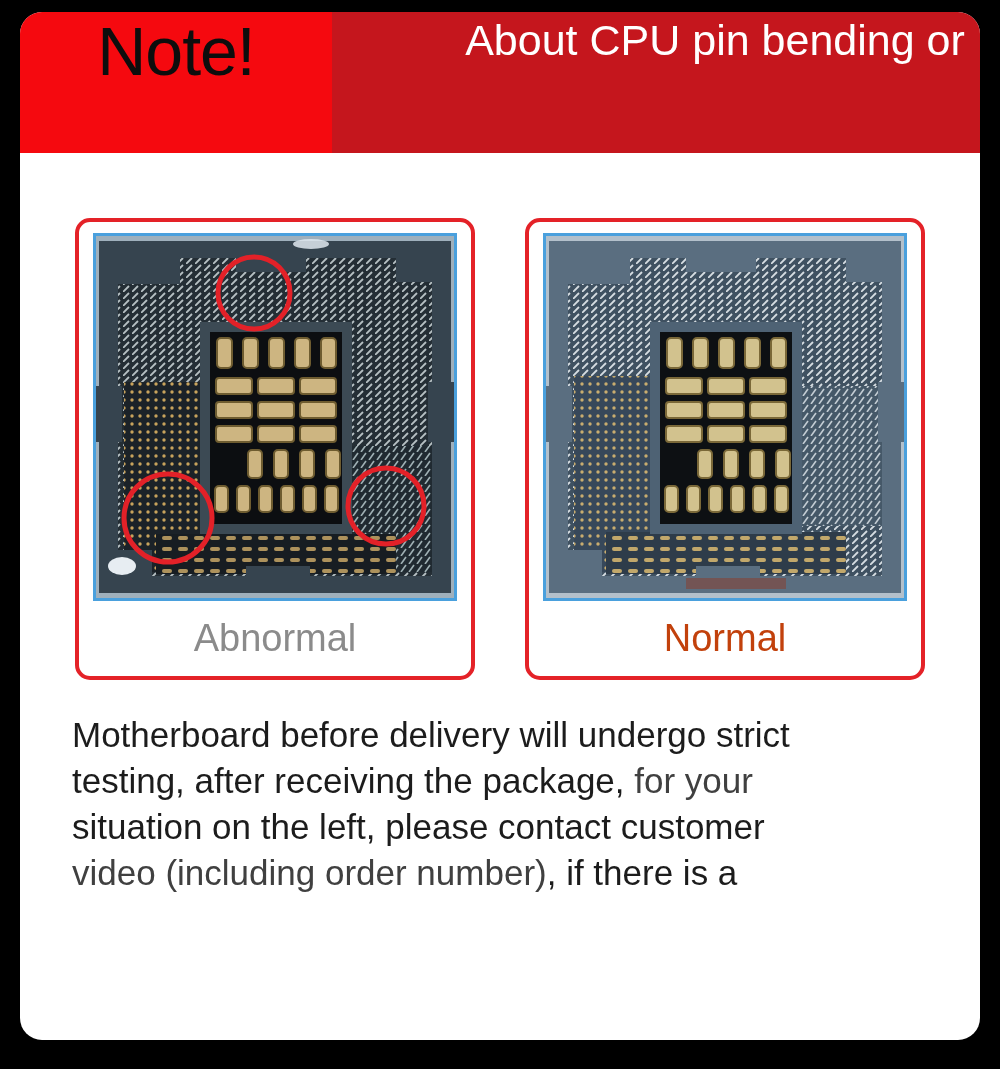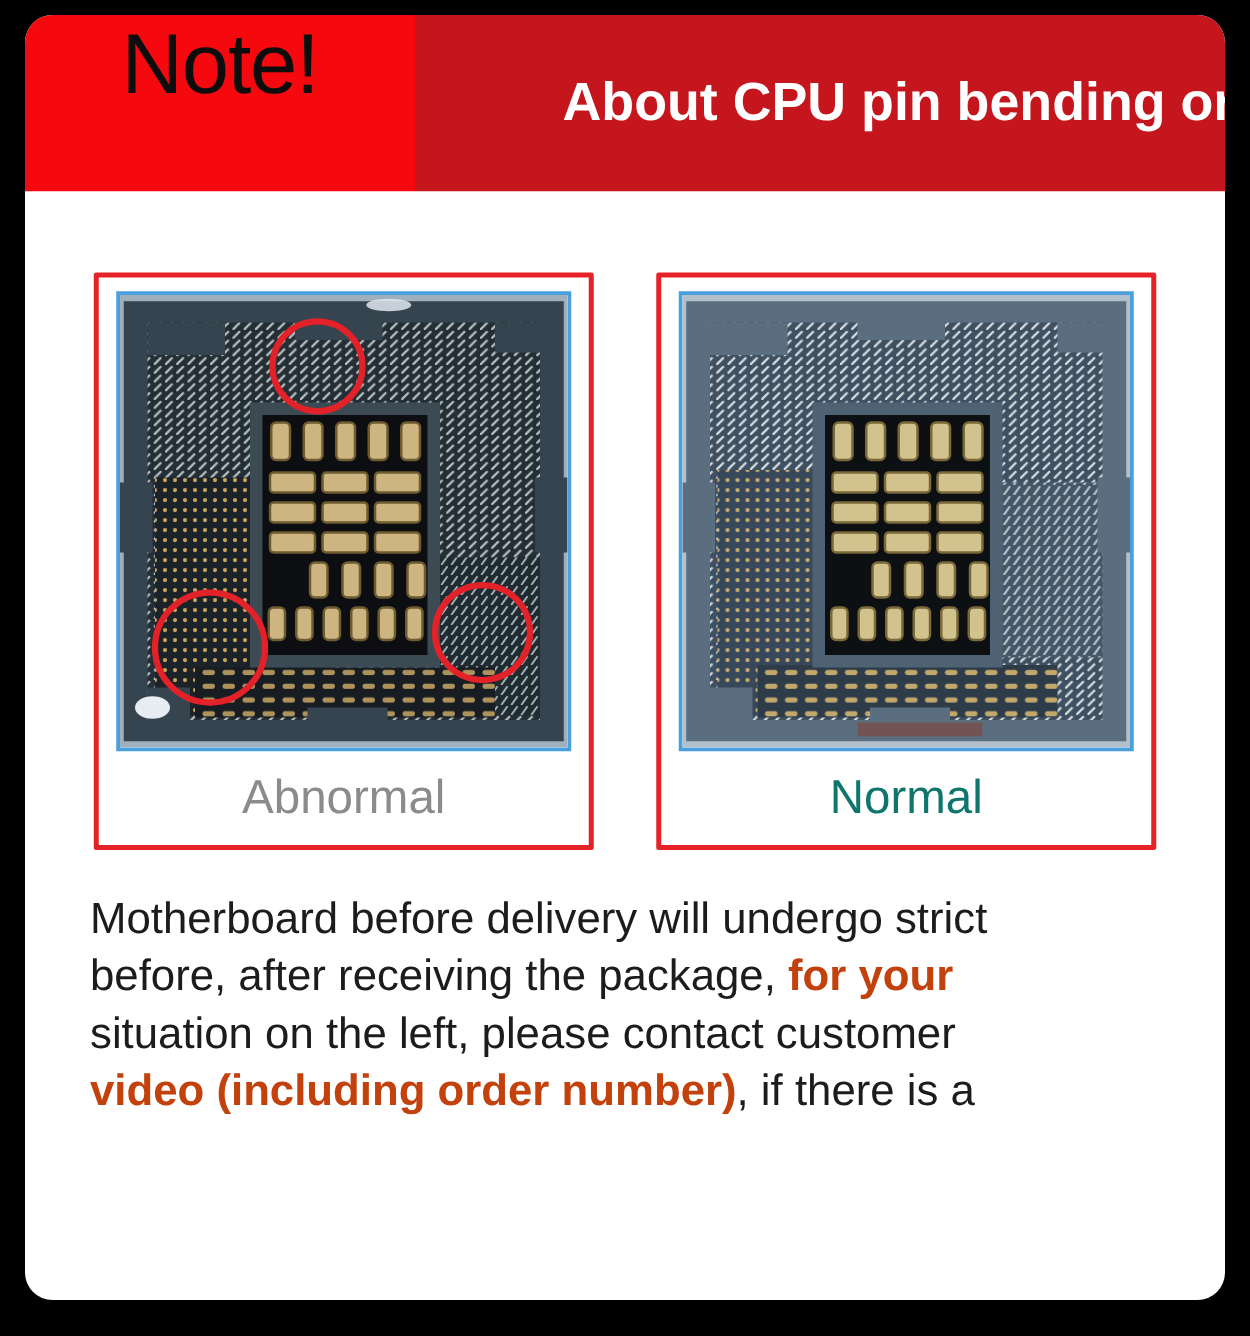--- a/index.html
+++ b/index.html
@@ -37,24 +37,23 @@
   }
   .note-text {
     color: #0d0d0d;
     font-size: 68px;
     letter-spacing: -1px;
   }
   .banner-main {
     flex: 1;
     background: #c5161d;
     display: flex;
-    flex-direction: column;
+    flex-direction: row;
     justify-content: center;
     padding-left: 118px;
-    font-weight: bold;
   }
   .heading-line {
     color: #ffffff;
     font-size: 43px;
     line-height: 57px;
     white-space: nowrap;
   }
   
   .panels {
     position: absolute;
@@ -64,21 +63,21 @@
     box-sizing: border-box;
     padding: 0 55px;
     display: flex;
     justify-content: space-between;
   }
   .panel {
     width: 400px;
     height: 462px;
     box-sizing: border-box;
     border: 4px solid #e42228;
-    border-radius: 2px;
+    border-radius: 15px;
     background: #ffffff;
     display: flex;
     flex-direction: column;
     align-items: center;
   }
   .photo-frame {
     margin-top: 11px;
     width: 358px;
     height: 362px;
     border: 3px solid #4aa0dd;
@@ -90,34 +89,34 @@
     height: 362px;
   }
   .panel-label {
     flex: 1;
     display: flex;
     align-items: center;
     justify-content: center;
     font-size: 38px;
   }
   .label-abnormal { color: #8b8b8b; }
-  .label-normal   { color: #0f766e; }
+  .label-normal   { color: #c2410c; }
   
   .notice {
     position: absolute;
     left: 52px;
     top: 700px;
     width: 890px;
     font-size: 35px;
     line-height: 46px;
     color: #1c1c1c;
   }
   .notice-line { white-space: nowrap; }
   .t-black { color: #1c1c1c; }
-  .t-red   { color: #c2410c; font-weight: bold; }
+  .t-red   { color: #404040; }
 </style>
 </head>
 <body>
 
 <div class="card">
 
   <div class="banner">
     <div class="note-box">
       <span class="note-text">Note!</span>
     </div>
@@ -274,21 +273,21 @@
       <div class="panel-label label-normal">Normal</div>
     </div>
 
   </div>
 
   <div class="notice">
     <div class="notice-line">
       <span class="t-black">Motherboard before delivery will undergo strict</span>
     </div>
     <div class="notice-line">
-      <span class="t-black">before, after receiving the package, </span><span class="t-red">for your</span>
+      <span class="t-black">testing, after receiving the package, </span><span class="t-red">for your</span>
     </div>
     <div class="notice-line">
       <span class="t-black">situation on the left, please contact customer</span>
     </div>
     <div class="notice-line">
       <span class="t-red">video (including order number)</span><span class="t-black">, if there is a</span>
     </div>
   </div>
 
 </div>

